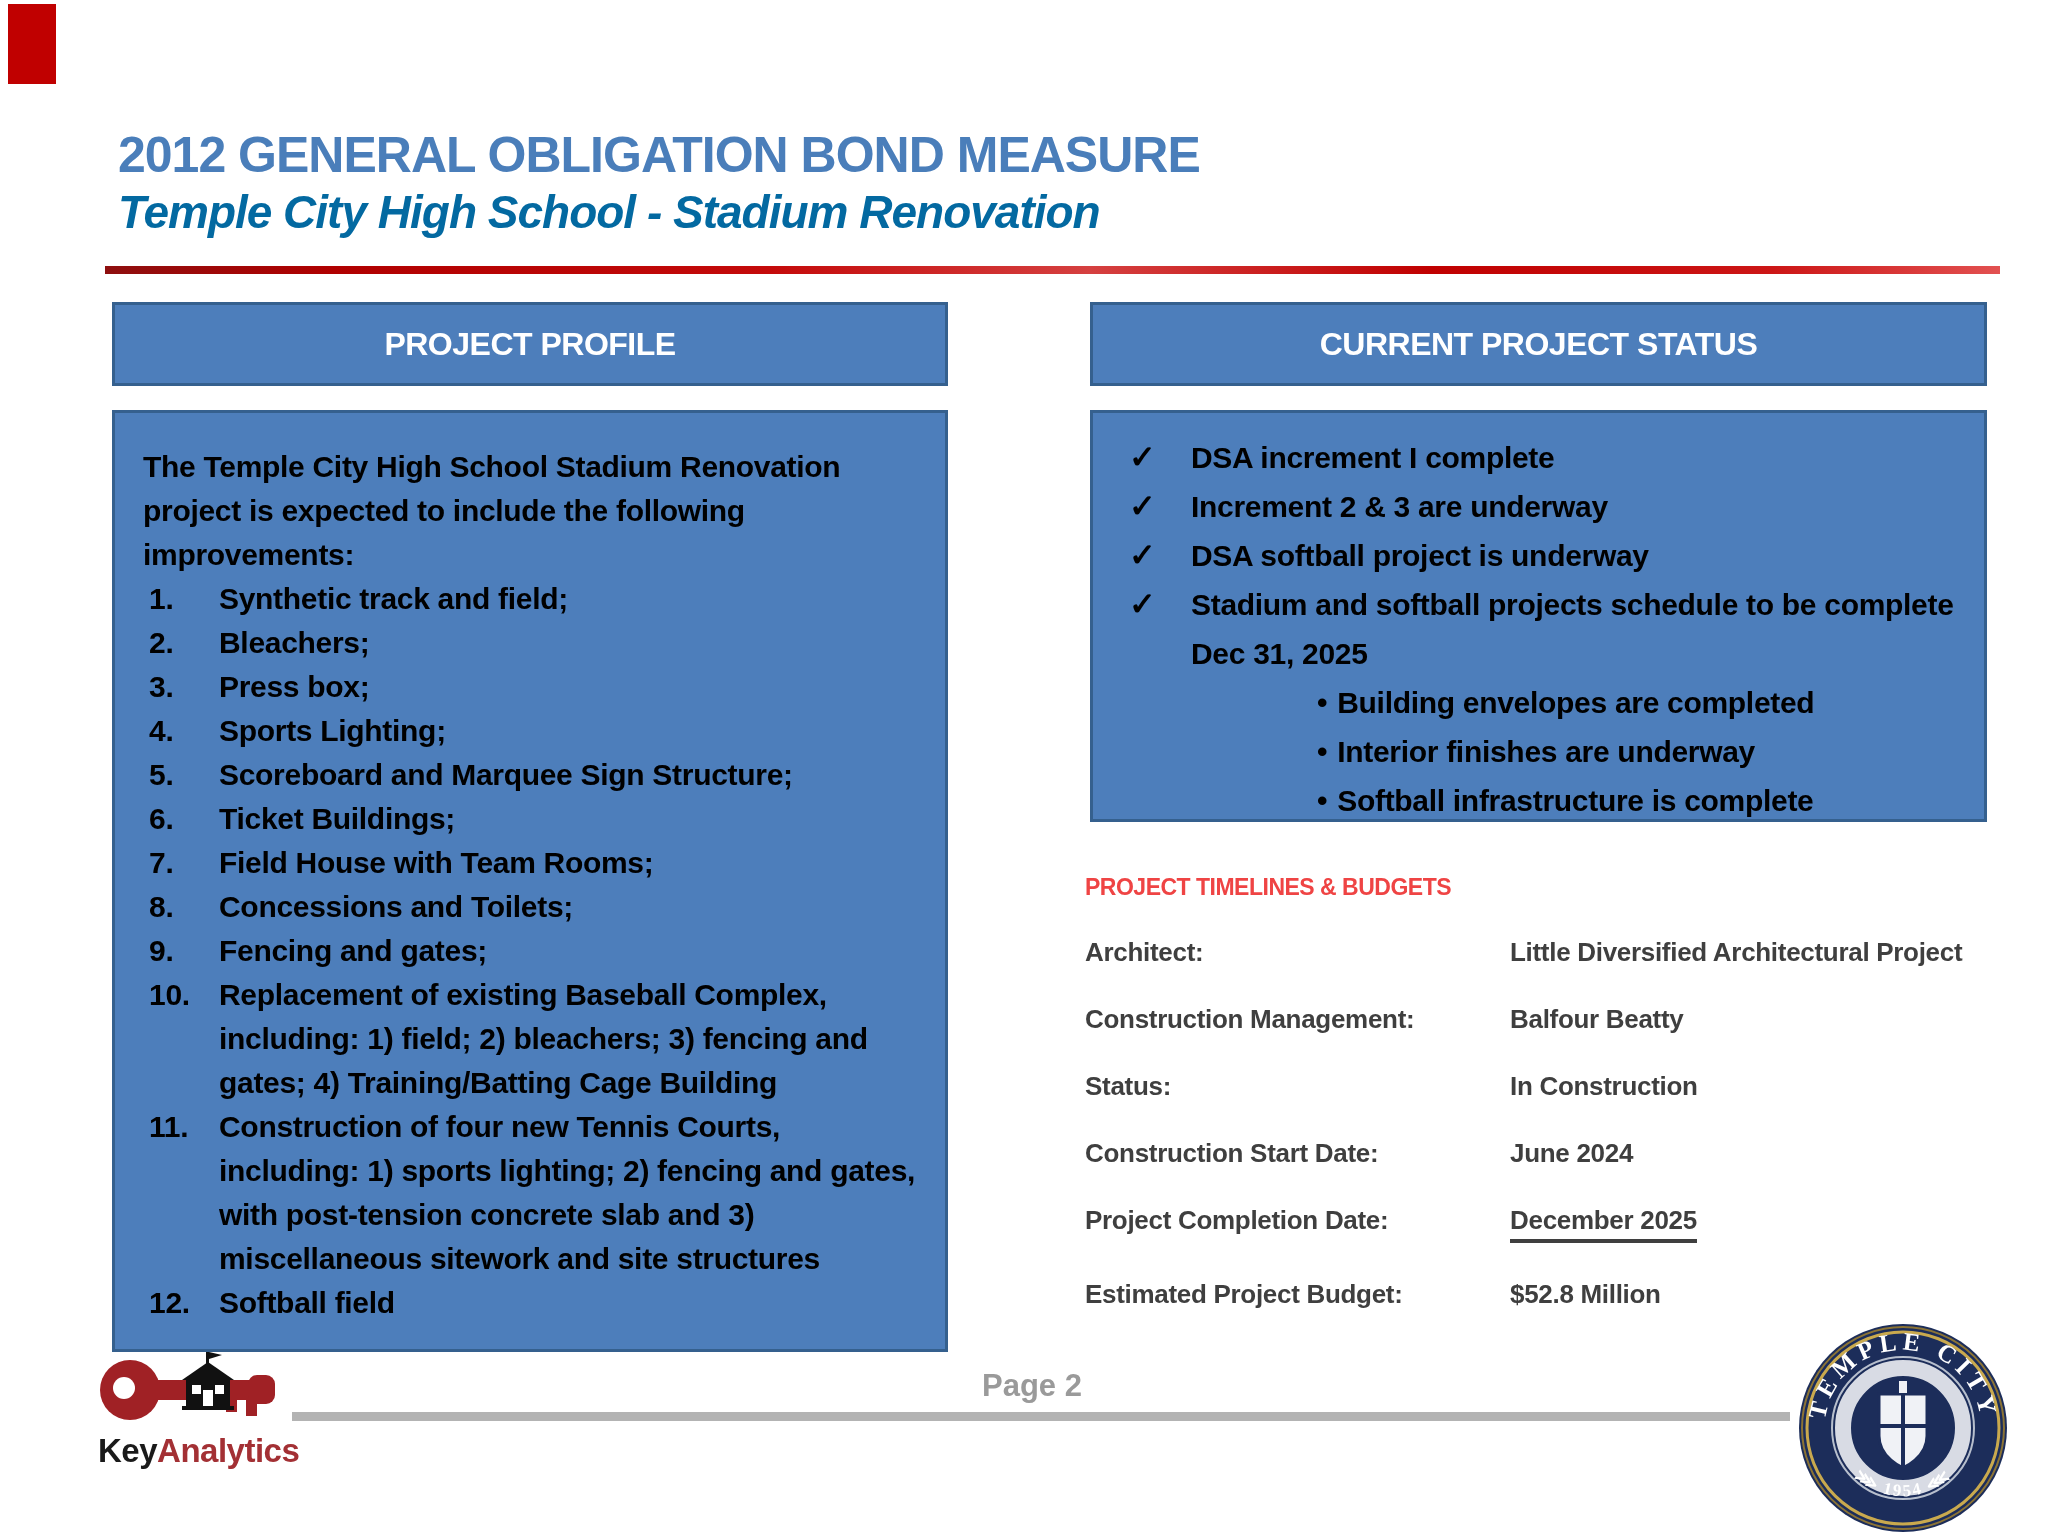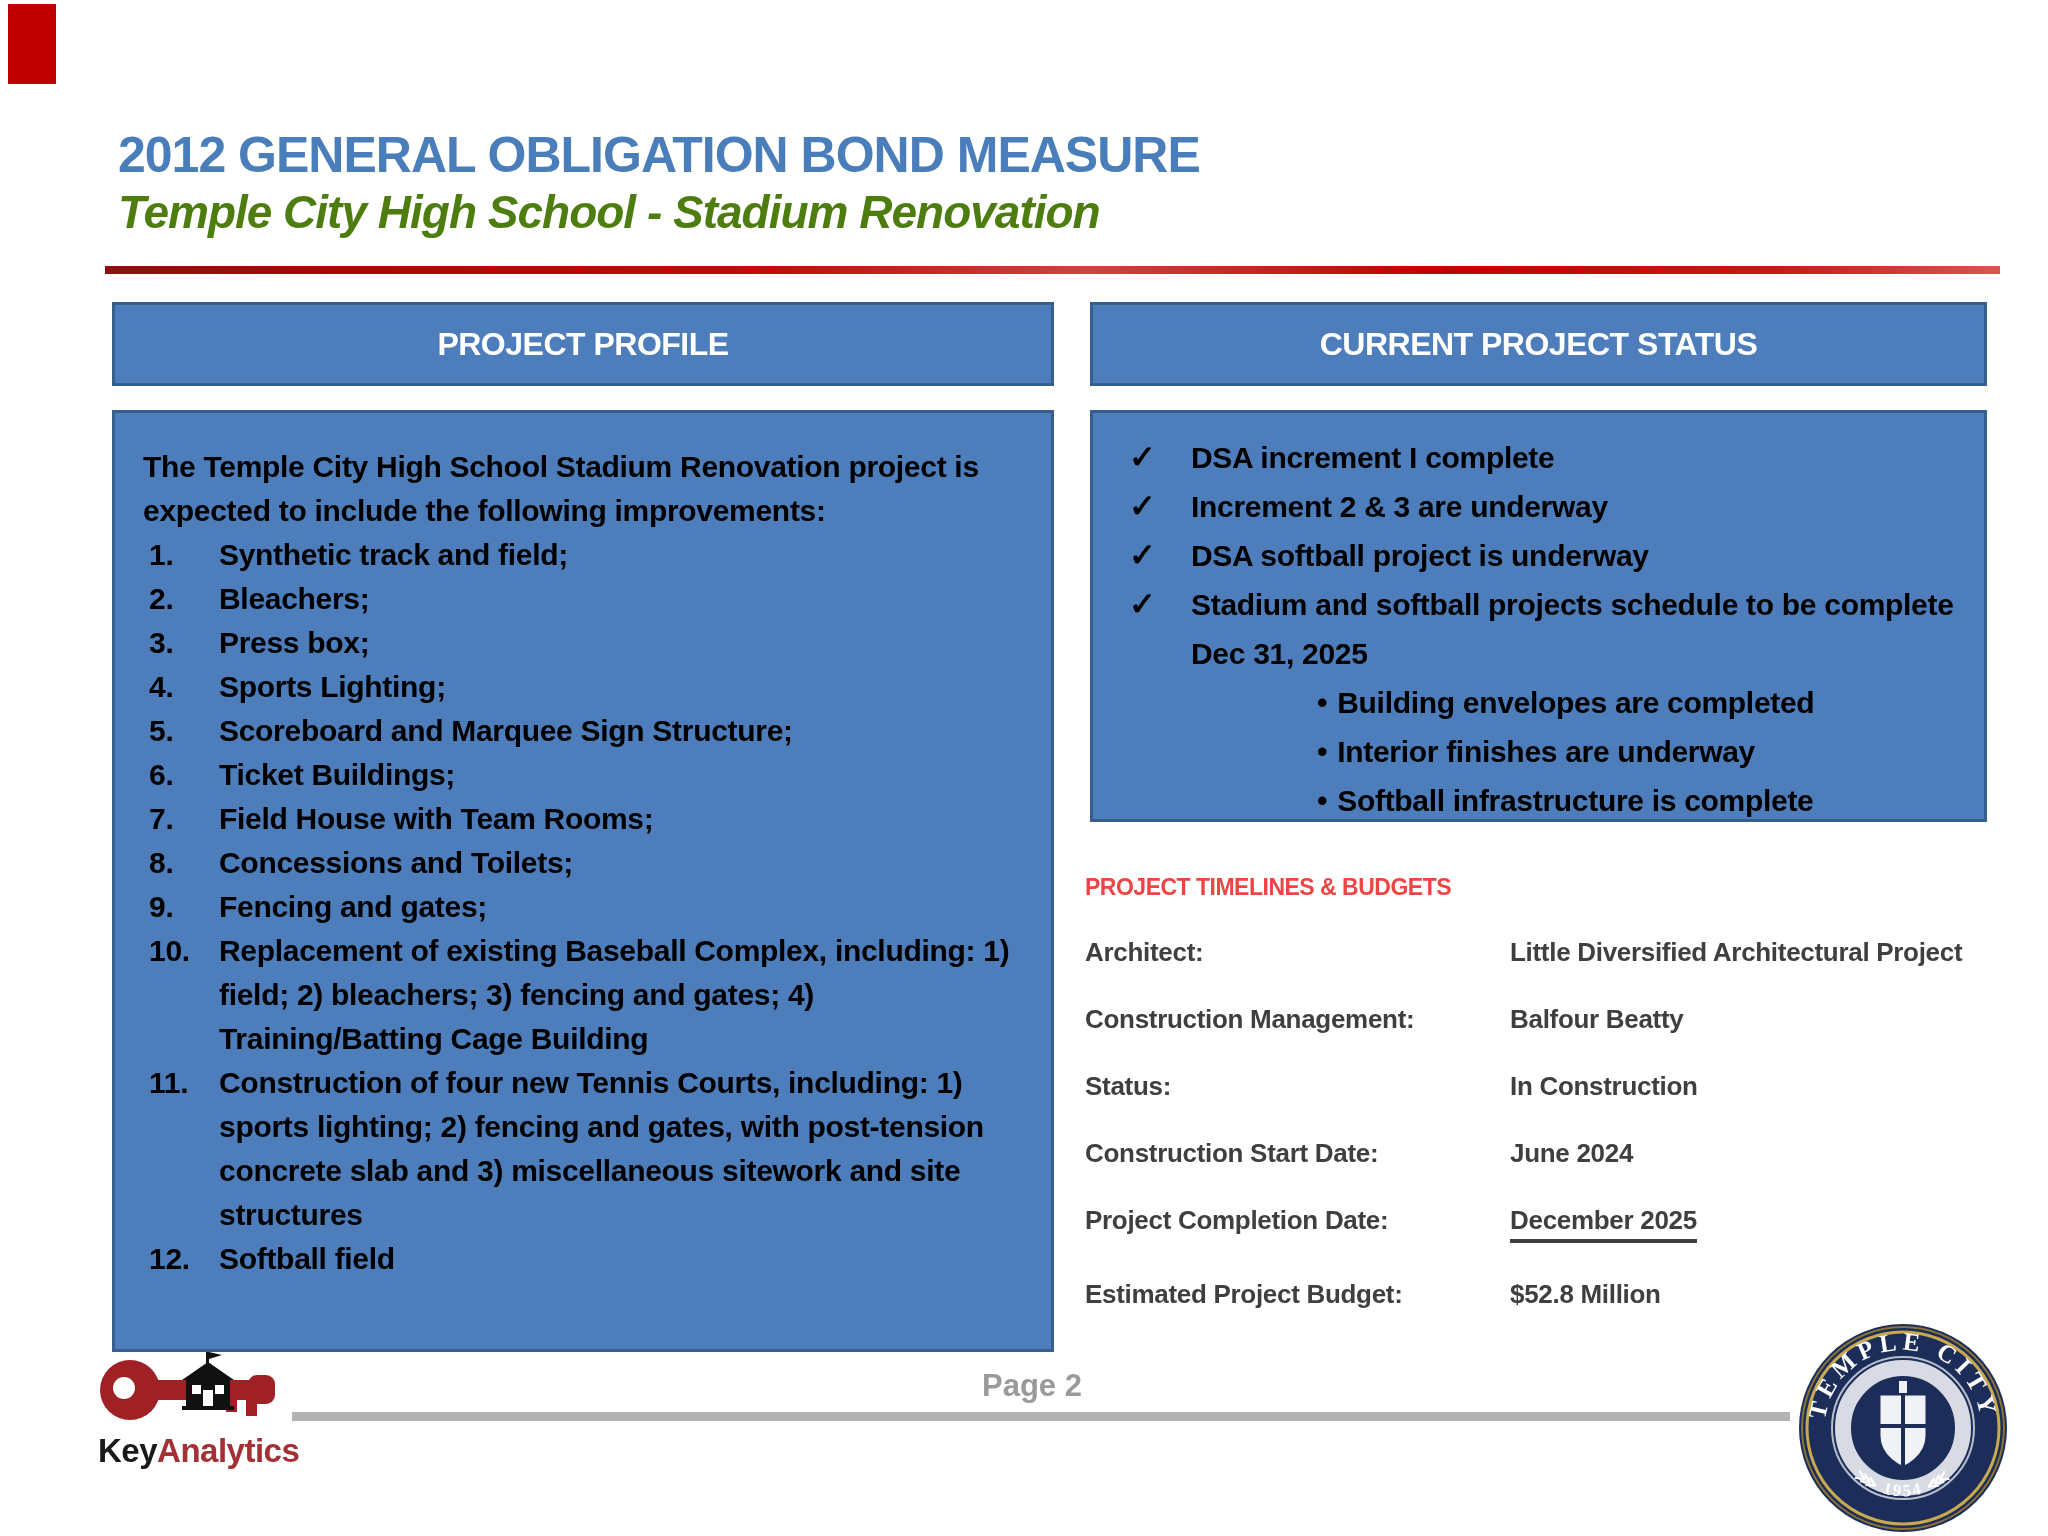--- a/index.html
+++ b/index.html
@@ -6,32 +6,32 @@
   html,body { background:#ffffff; }
   body { font-family:"Liberation Sans", sans-serif; }
   .slide { position:relative; width:2048px; height:1536px; background:#ffffff; overflow:hidden;padding-left:8px; }
 
   
   .corner-accent { position:absolute; left:8px; top:4px; width:48px; height:80px; background:#C00000; }
 
   
   .title-block { position:absolute; left:118px; top:128px; width:1500px; }
   .main-title { font-size:50px; font-weight:bold; color:#4A7EBA; letter-spacing:-1px; line-height:1.1; }
-  .sub-title  { font-size:46px; font-weight:bold; font-style:italic; color:#4d7c0f; letter-spacing:-1px; margin-top:2px; }
+  .sub-title  { font-size:46px; font-weight:bold; font-style:italic; color:#0369a1; letter-spacing:-1px; margin-top:2px; }
   .red-rule { position:absolute; left:105px; top:266px; width:1895px; height:8px;
     background:linear-gradient(90deg,#8e0f0f 0%,#b00000 12%,#c40a0a 35%,#d54040 52%,#c00000 70%,#cc1616 88%,#e25151 100%); }
 
   
   .box-header { background:#4D7EBB; border:3px solid #35608E; height:84px;
     display:flex; align-items:center; justify-content:center;
     color:#ffffff; font-weight:bold; font-size:32px; letter-spacing:-0.5px; }
   .box-body { margin-top:24px; background:#4D7EBB; border:3px solid #35608E;
     color:#000000; font-weight:bold; font-size:30px; letter-spacing:-0.3px; }
 
-  .left-box  { position:absolute; left:112px;  top:302px; width:942px; }
+  .left-box  { position:absolute; left:112px;  top:302px; width:836px; }
   .left-box .box-body { height:942px; padding:32px 26px 20px 28px; line-height:44px; }
 
   .right-box { position:absolute; left:1090px; top:302px; width:897px; }
   .right-box .box-body { height:412px; padding:20px 24px 16px 36px; line-height:49px; overflow:hidden; }
 
   
   .profile-list { list-style:none; counter-reset:pitem; }
   .profile-list li { counter-increment:pitem; position:relative; padding-left:76px; }
   .profile-list li::before { content:counter(pitem) "."; position:absolute; left:6px; }
 

